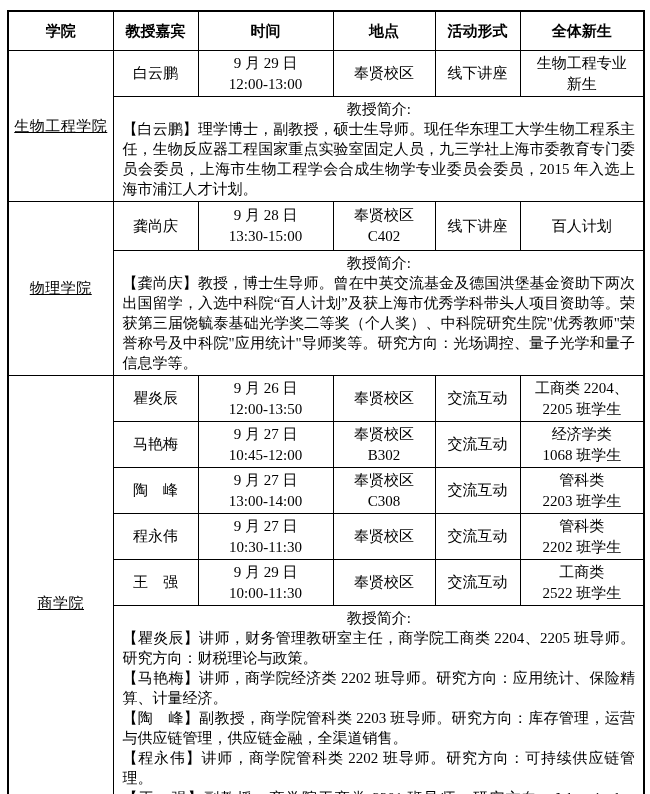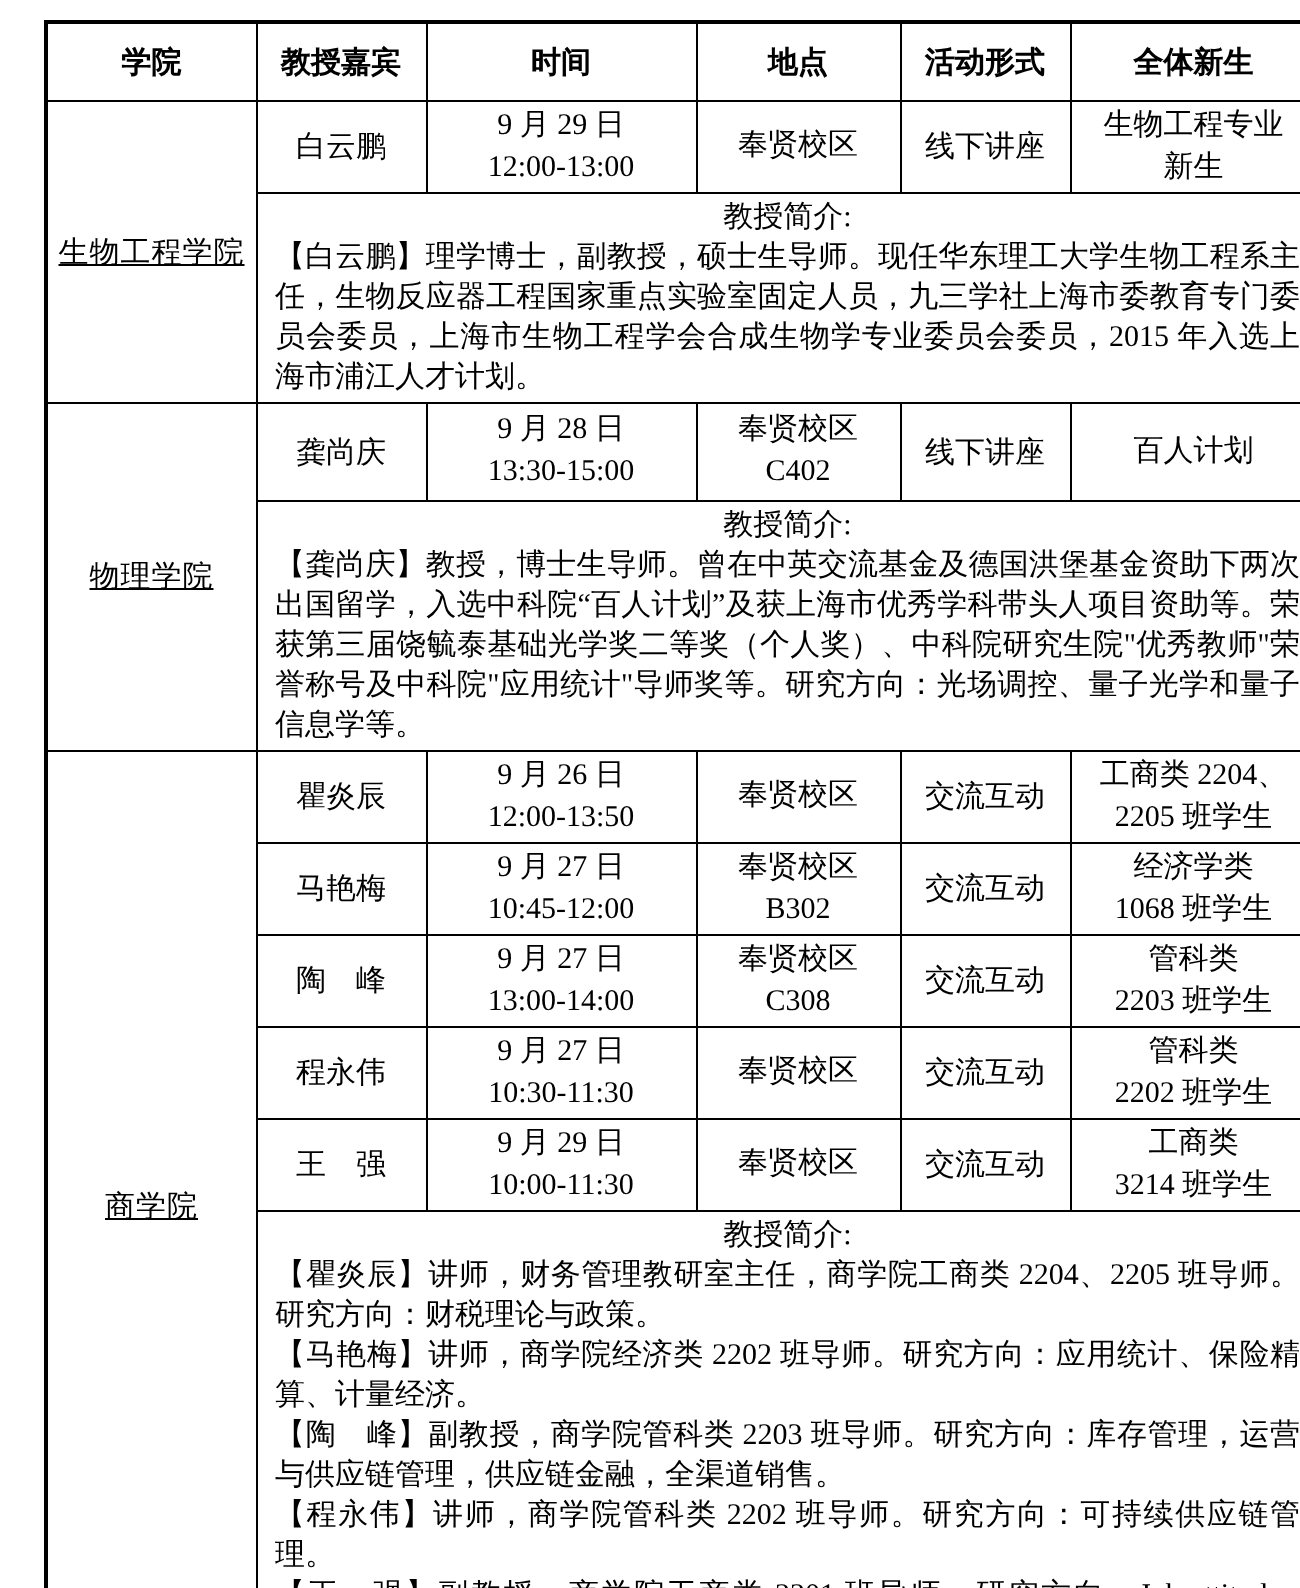--- a/index.html
+++ b/index.html
@@ -11,21 +11,21 @@
   body {
     font-family: "Liberation Serif", "DejaVu Serif", serif;
     color: #000000;
     font-size: 15px;
   }
   .page {
     width: 650px;
     height: 794px;
     background: #ffffff;
     box-sizing: border-box;
-    padding: 10px 22px;
+    padding: 10px 7px;
   }
   table.schedule {
     border-collapse: collapse;
     table-layout: fixed;
     width: 636px;
     border: 2px solid #000000;
   }
   .schedule th, .schedule td {
     border: 1px solid #000000;
     text-align: center;
@@ -165,21 +165,21 @@
         <td class="multiline">管科类
 2202 班学生</td>
       </tr>
       <tr class="guest-row-s3">
         <td>王　强</td>
         <td class="multiline">9 月 29 日
 10:00-11:30</td>
         <td class="multiline">奉贤校区</td>
         <td>交流互动</td>
         <td class="multiline">工商类
-3214 班学生</td>
+2522 班学生</td>
       </tr>
       <tr class="bio-row-s3">
         <td class="bio-cell" colspan="5">
           <div class="bio-heading">教授简介:</div>
           <p>【瞿炎辰】讲师，财务管理教研室主任，商学院工商类 2204、2205 班导师。研究方向：财税理论与政策。</p>
           <p>【马艳梅】讲师，商学院经济类 2202 班导师。研究方向：应用统计、保险精算、计量经济。</p>
           <p>【陶　峰】副教授，商学院管科类 2203 班导师。研究方向：库存管理，运营与供应链管理，供应链金融，全渠道销售。</p>
           <p>【程永伟】讲师，商学院管科类 2202 班导师。研究方向：可持续供应链管理。</p>
           <p>【王　强】副教授，商学院工商类 2201 班导师。研究方向：Job attitudes, Personality, and Counterproductive work behavior.</p>
         </td>

